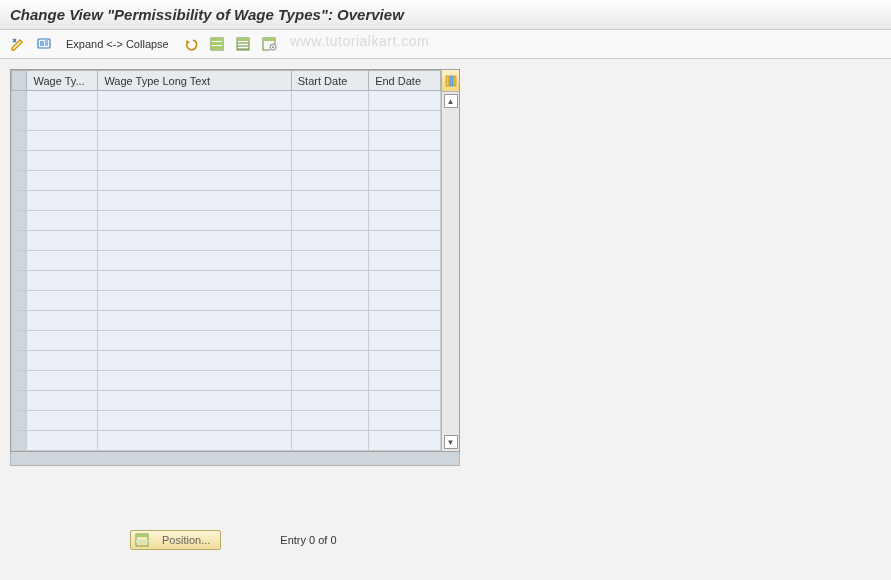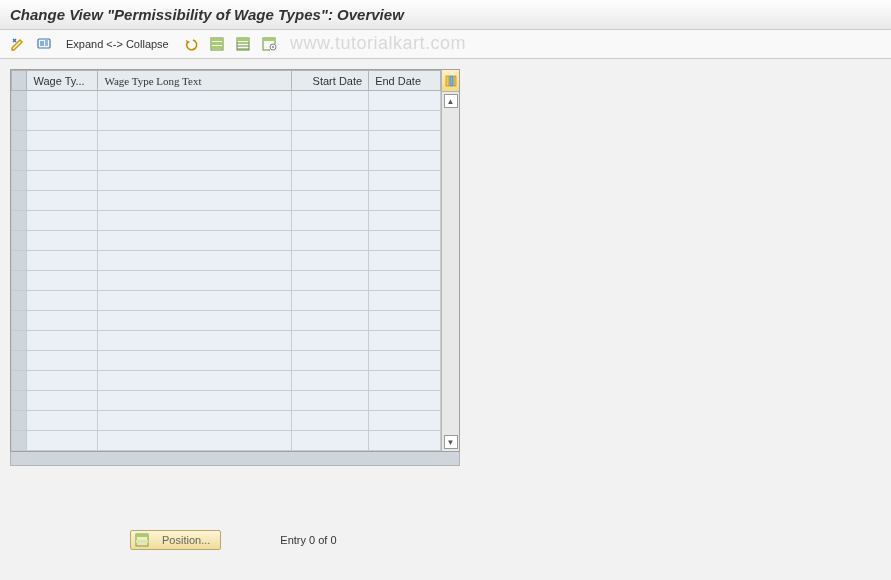--- a/index.html
+++ b/index.html
@@ -43,21 +43,21 @@
       align-items: center;
       padding: 2px 6px;
       cursor: pointer;
       font-size: 11px;
       color: #333;
     }
     .watermark {
       position: absolute;
       left: 290px;
       top: 3px;
-      font-size: 18px;
+      font-size: 14px;
       color: #d8d8d8;
       font-weight: normal;
       pointer-events: none;
       letter-spacing: 0.5px;
     }
     .content-area {
       padding: 10px;
     }
     .table-container {
       display: flex;
@@ -76,22 +76,22 @@
       text-align: left;
       font-weight: normal;
       color: #333;
       font-size: 11px;
       height: 20px;
       white-space: nowrap;
       overflow: hidden;
     }
     .data-table th.row-sel { width: 14px; background:#ced5db; }
     .data-table th.col-wage-type { width: 58px; }
-    .data-table th.col-long-text { width: 175px; font-family: Liberation Serif, serif; }
-    .data-table th.col-start { width: 70px; text-align: right; }
+    .data-table th.col-long-text { width: 175px; }
+    .data-table th.col-start { width: 70px; }
     .data-table th.col-end { width: 65px; }
     .data-table td {
       border: 1px solid #c7ccd1;
       background: #eaf0f5;
       height: 20px;
       padding: 0 4px;
     }
     .data-table td.row-sel { background:#ced5db; width:14px; }
     .table-side {
       width: 18px;

